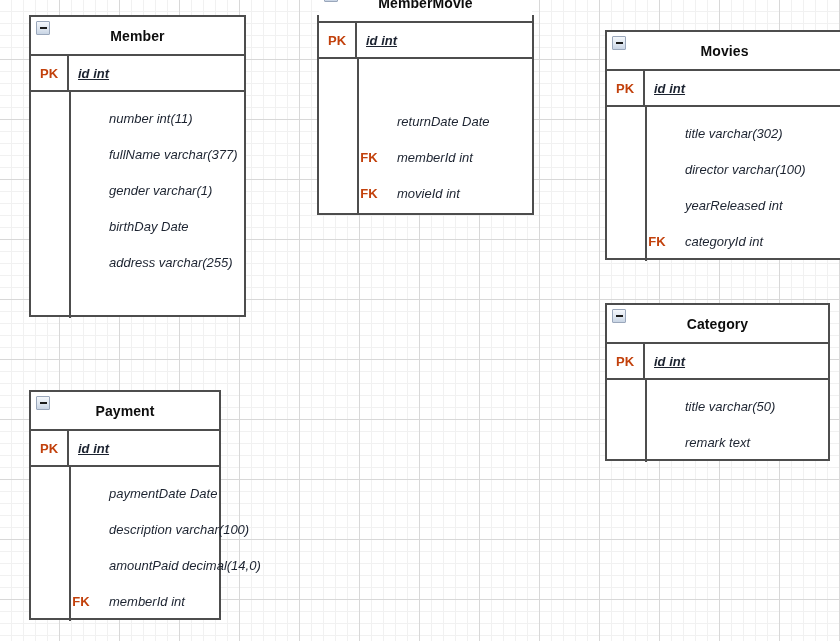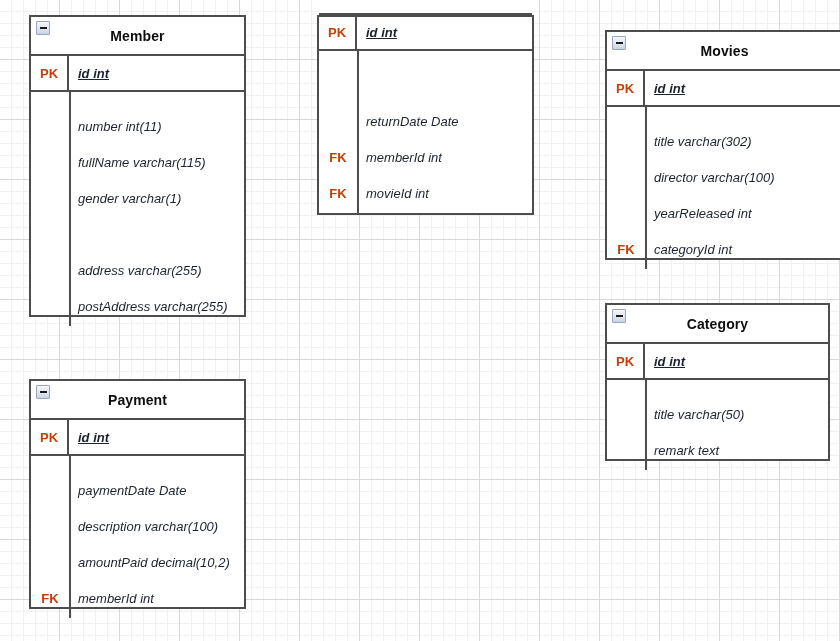--- a/index.html
+++ b/index.html
@@ -128,34 +128,34 @@
     font-weight: bold;
     text-decoration: underline;
   }
 
   
   .body-rows {
     position: relative;
     flex: 1 1 auto;
     display: flex;
     flex-direction: column;
-    padding-top: 16px;
+    padding-top: 8px;
     padding-bottom: 2px;
   }
   .body-rows::before {
     content: "";
     position: absolute;
     left: 38px;
     top: 0;
     bottom: 0;
     width: 2px;
     background: #4d4d4d;
   }
   .body-rows .row { flex: 0 0 36px; }
-  .body-rows .key-cell { border-right: none; }
+  .body-rows .key-cell { border-right: none; margin-left: 31px; }
 </style>
 </head>
 <body>
 
 <div class="canvas" id="canvas">
     <div class="entity" style="left: 29px; top: 15px; width: 217px; height: 302px;">
       <div class="entity-header">
         <div class="collapse-icon">
           <span class="bar"></span>
         </div>
@@ -166,36 +166,36 @@
           <div class="key-cell">PK</div>
           <div class="attr-cell pk-attr">id int</div>
         </div>
         <div class="body-rows">
           <div class="row">
             <div class="key-cell"></div>
             <div class="attr-cell">number int(11)</div>
           </div>
           <div class="row">
             <div class="key-cell"></div>
-            <div class="attr-cell">fullName varchar(115)</div>
+            <div class="attr-cell">fullName varchar(377)</div>
           </div>
           <div class="row">
             <div class="key-cell"></div>
             <div class="attr-cell">gender varchar(1)</div>
           </div>
           <div class="row">
             <div class="key-cell"></div>
+            <div class="attr-cell">birthDay Date</div>
           </div>
           <div class="row">
             <div class="key-cell"></div>
             <div class="attr-cell">address varchar(255)</div>
           </div>
           <div class="row">
             <div class="key-cell"></div>
-            <div class="attr-cell">postAddress varchar(255)</div>
           </div>
         </div>
       </div>
     </div>
     <div class="entity" style="left: 317px; top: 15px; width: 217px; height: 200px; justify-content: flex-end;">
       <div class="entity-header">
         <div class="collapse-icon">
           <span class="bar"></span>
         </div>
         <div class="entity-title">MemberMovie</div>
@@ -273,21 +273,21 @@
             <div class="key-cell"></div>
             <div class="attr-cell">title varchar(50)</div>
           </div>
           <div class="row">
             <div class="key-cell"></div>
             <div class="attr-cell">remark text</div>
           </div>
         </div>
       </div>
     </div>
-    <div class="entity" style="left: 29px; top: 379px; width: 217px; height: 230px;">
+    <div class="entity" style="left: 29px; top: 390px; width: 192px; height: 230px;">
       <div class="entity-header">
         <div class="collapse-icon">
           <span class="bar"></span>
         </div>
         <div class="entity-title">Payment</div>
       </div>
       <div class="rows">
         <div class="row pk-row">
           <div class="key-cell">PK</div>
           <div class="attr-cell pk-attr">id int</div>
@@ -296,21 +296,21 @@
           <div class="row">
             <div class="key-cell"></div>
             <div class="attr-cell">paymentDate Date</div>
           </div>
           <div class="row">
             <div class="key-cell"></div>
             <div class="attr-cell">description varchar(100)</div>
           </div>
           <div class="row">
             <div class="key-cell"></div>
-            <div class="attr-cell">amountPaid decimal(10,2)</div>
+            <div class="attr-cell">amountPaid decimal(14,0)</div>
           </div>
           <div class="row">
             <div class="key-cell">FK</div>
             <div class="attr-cell">memberId int</div>
           </div>
         </div>
       </div>
     </div>
   </div>
 

